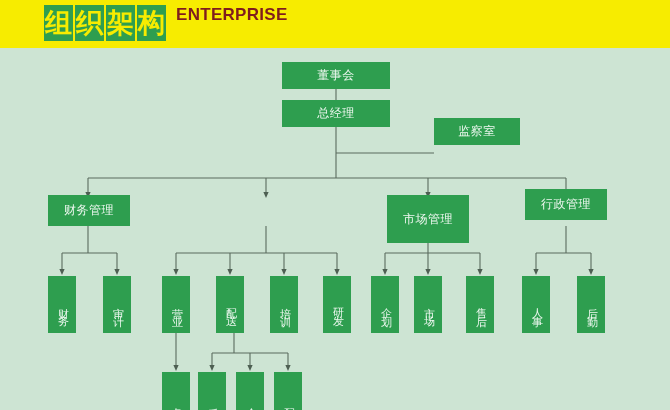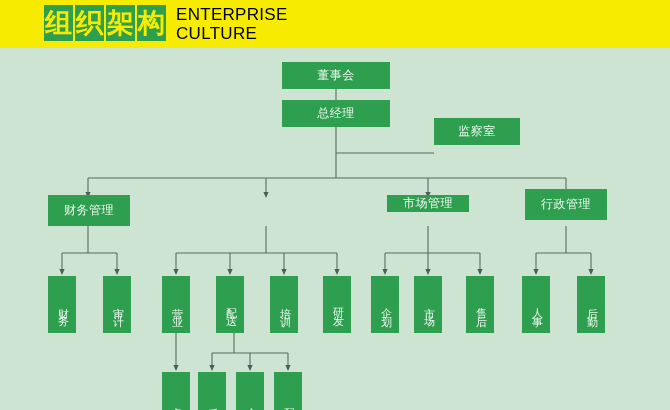--- a/index.html
+++ b/index.html
@@ -41,22 +41,22 @@
     line-height: 36px;
     text-align: center;
     font-weight: 700;
     font-family: "DejaVu Sans", "Liberation Sans", sans-serif;
     letter-spacing: 0;
   }
   #title-en {
     position: absolute;
     left: 176px;
     top: 5px;
-    color: #000000;
-    font-weight: 400;
+    color: #7f1d1d;
+    font-weight: 700;
     font-size: 17px;
     line-height: 19px;
     letter-spacing: 0.3px;
   }
   #title-en div { white-space: nowrap; }
 
   
   #chart-area {
     position: absolute;
     left: 0;
@@ -103,21 +103,20 @@
 
 <div id="header-band">
   <div id="title-cn">
     <span class="title-char">组</span>
     <span class="title-char">织</span>
     <span class="title-char">架</span>
     <span class="title-char">构</span>
   </div>
   <div id="title-en">
     <div>ENTERPRISE</div>
-    <div>CULTURE</div>
   </div>
 </div>
 
 <div id="chart-area">
 
   <svg id="connectors" viewBox="0 0 670 362" xmlns="http://www.w3.org/2000/svg">
     <defs>
       <marker id="arrow" markerWidth="7" markerHeight="7" refX="3.2" refY="3" orient="auto" markerUnits="userSpaceOnUse">
         <path d="M0.3,0.4 L6.2,3 L0.3,5.6 z" fill="#4d5f52"></path>
       </marker>
@@ -170,21 +169,21 @@
       <line x1="288" y1="305" x2="288" y2="320" marker-end="url(#arrow)"></line>
     </g>
   </svg>
 
   <div class="node horiz" style="left:282px; top:14px; width:108px; height:27px;">董事会</div>
 
   <div class="node horiz" style="left:282px; top:52px; width:108px; height:27px;">总经理</div>
   <div class="node horiz" style="left:434px; top:70px; width:86px; height:27px;">监察室</div>
 
   <div class="node horiz" style="left:48px; top:147px; width:82px; height:31px;">财务管理</div>
-  <div class="node horiz" style="left:387px; top:147px; width:82px; height:17px;">市场管理</div>
+  <div class="node horiz" style="left:387px; top:147px; width:82px; height:48px;">市场管理</div>
   <div class="node horiz" style="left:525px; top:141px; width:82px; height:31px;">行政管理</div>
 
   <div class="node vert" style="left:48px; top:228px; width:28px; height:57px;">财务</div>
   <div class="node vert" style="left:103px; top:228px; width:28px; height:57px;">审计</div>
 
   <div class="node vert" style="left:162px; top:228px; width:28px; height:57px;">营业</div>
   <div class="node vert" style="left:216px; top:228px; width:28px; height:57px;">配送</div>
   <div class="node vert" style="left:270px; top:228px; width:28px; height:57px;">培训</div>
   <div class="node vert" style="left:323px; top:228px; width:28px; height:57px;">研发</div>
 

